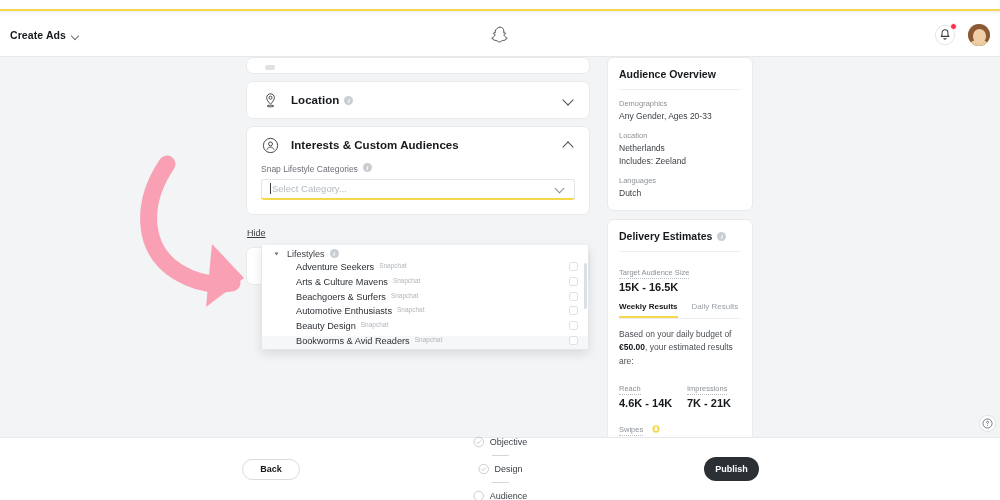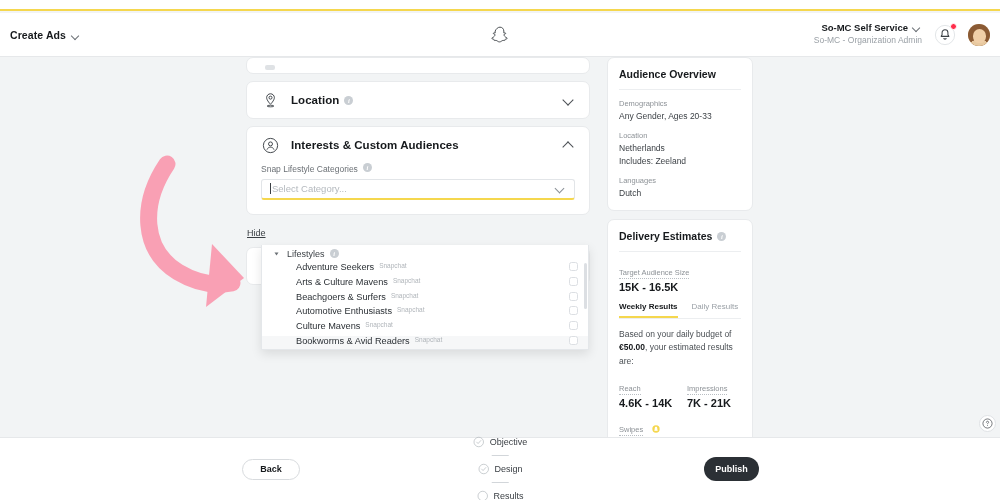--- a/index.html
+++ b/index.html
@@ -229,27 +229,20 @@
       <span class="chev-sm"></span>
     </div>
 
     <div class="hdr-center">
       <svg width="20" height="20" viewBox="0 0 24 24">
         <path d="M12 2.6c2.6 0 4.5 2 4.6 4.6.04.9-.02 1.7-.04 2.3.3.13.7.1 1.1-.06.5-.2 1 .05 1.1.45.1.42-.2.75-.8 1-.6.24-1.3.4-1.3.9 0 .5 1.6 3.1 3.6 3.7.4.12.5.45.3.72-.35.48-1.5.8-2.3.93-.2.03-.3.2-.33.42-.04.26-.1.6-.15.8-.06.25-.25.32-.53.27-.4-.07-.9-.15-1.6-.1-.7.05-1.3.35-1.9.85-.6.5-1.3.9-2.35.9s-1.75-.4-2.35-.9c-.6-.5-1.2-.8-1.9-.85-.7-.05-1.2.03-1.6.1-.28.05-.47-.02-.53-.27-.05-.2-.11-.54-.15-.8-.03-.22-.13-.39-.33-.42-.8-.13-1.95-.45-2.3-.93-.2-.27-.1-.6.3-.72 2-.6 3.6-3.2 3.6-3.7 0-.5-.7-.66-1.3-.9-.6-.25-.9-.58-.8-1 .1-.4.6-.65 1.1-.45.4.16.8.19 1.1.06-.02-.6-.08-1.4-.04-2.3C7.5 4.6 9.4 2.6 12 2.6z" fill="none" stroke="#3a3f44" stroke-width="1.1"></path>
       </svg>
     </div>
 
     <div class="hdr-right">
-      <div class="acct">
-        <div class="acct-name">
-          <span>So-MC Self Service</span>
-          <span class="chev-sm"></span>
-        </div>
-        <div class="acct-sub">So-MC - Organization Admin</div>
-      </div>
 
       <div class="bell-wrap">
         <svg width="22" height="22" viewBox="0 0 24 24">
           <circle cx="12" cy="12" r="10.5" fill="none" stroke="#dfe2e5" stroke-width="1"></circle>
           <path d="M12 6.3a3.2 3.2 0 0 0-3.2 3.2v2.3l-1 1.7h8.4l-1-1.7V9.5A3.2 3.2 0 0 0 12 6.3z" fill="none" stroke="#3a3f44" stroke-width="1.1" stroke-linejoin="round"></path>
           <path d="M10.7 15.2a1.3 1.3 0 0 0 2.6 0" fill="none" stroke="#3a3f44" stroke-width="1.1"></path>
         </svg>
         <span class="bell-dot"></span>
       </div>
 
@@ -410,21 +403,21 @@
         <span class="opt-name">Beachgoers &amp; Surfers</span>
         <span class="opt-src">Snapchat</span>
         <span class="cbox"></span>
       </div>
       <div class="opt-row">
         <span class="opt-name">Automotive Enthusiasts</span>
         <span class="opt-src">Snapchat</span>
         <span class="cbox"></span>
       </div>
       <div class="opt-row">
-        <span class="opt-name">Culture Mavens</span>
+        <span class="opt-name">Beauty Design</span>
         <span class="opt-src">Snapchat</span>
         <span class="cbox"></span>
       </div>
       <div class="opt-row hl">
         <span class="opt-name">Bookworms &amp; Avid Readers</span>
         <span class="opt-src">Snapchat</span>
         <span class="cbox"></span>
       </div>
 
       <div class="dd-scroll"></div>
@@ -453,21 +446,21 @@
           <circle cx="12" cy="12" r="9.5" fill="none" stroke="#b5babf" stroke-width="1.4"></circle>
           <path d="M7.8 12.2l2.9 2.9 5.5-6" fill="none" stroke="#b5babf" stroke-width="1.4" stroke-linecap="round" stroke-linejoin="round"></path>
         </svg>
         <span class="step-lbl">Design</span>
       </div>
       <span class="dash"></span>
       <div class="step">
         <svg width="12" height="12" viewBox="0 0 24 24">
           <circle cx="12" cy="12" r="9.5" fill="none" stroke="#b5babf" stroke-width="1.4"></circle>
         </svg>
-        <span class="step-lbl">Results</span>
+        <span class="step-lbl">Audience</span>
       </div>
     </div>
 
     <button class="btn-publish">Publish</button>
   </div>
 
   <div class="help-btn">
     <svg width="11" height="11" viewBox="0 0 24 24">
       <circle cx="12" cy="12" r="10" fill="none" stroke="#3a3f44" stroke-width="1.5"></circle>
       <path d="M9.6 9.3c0-1.4 1.1-2.3 2.4-2.3s2.4.9 2.4 2.2c0 1.8-2.3 1.8-2.3 3.5" fill="none" stroke="#3a3f44" stroke-width="1.5" stroke-linecap="round"></path>

